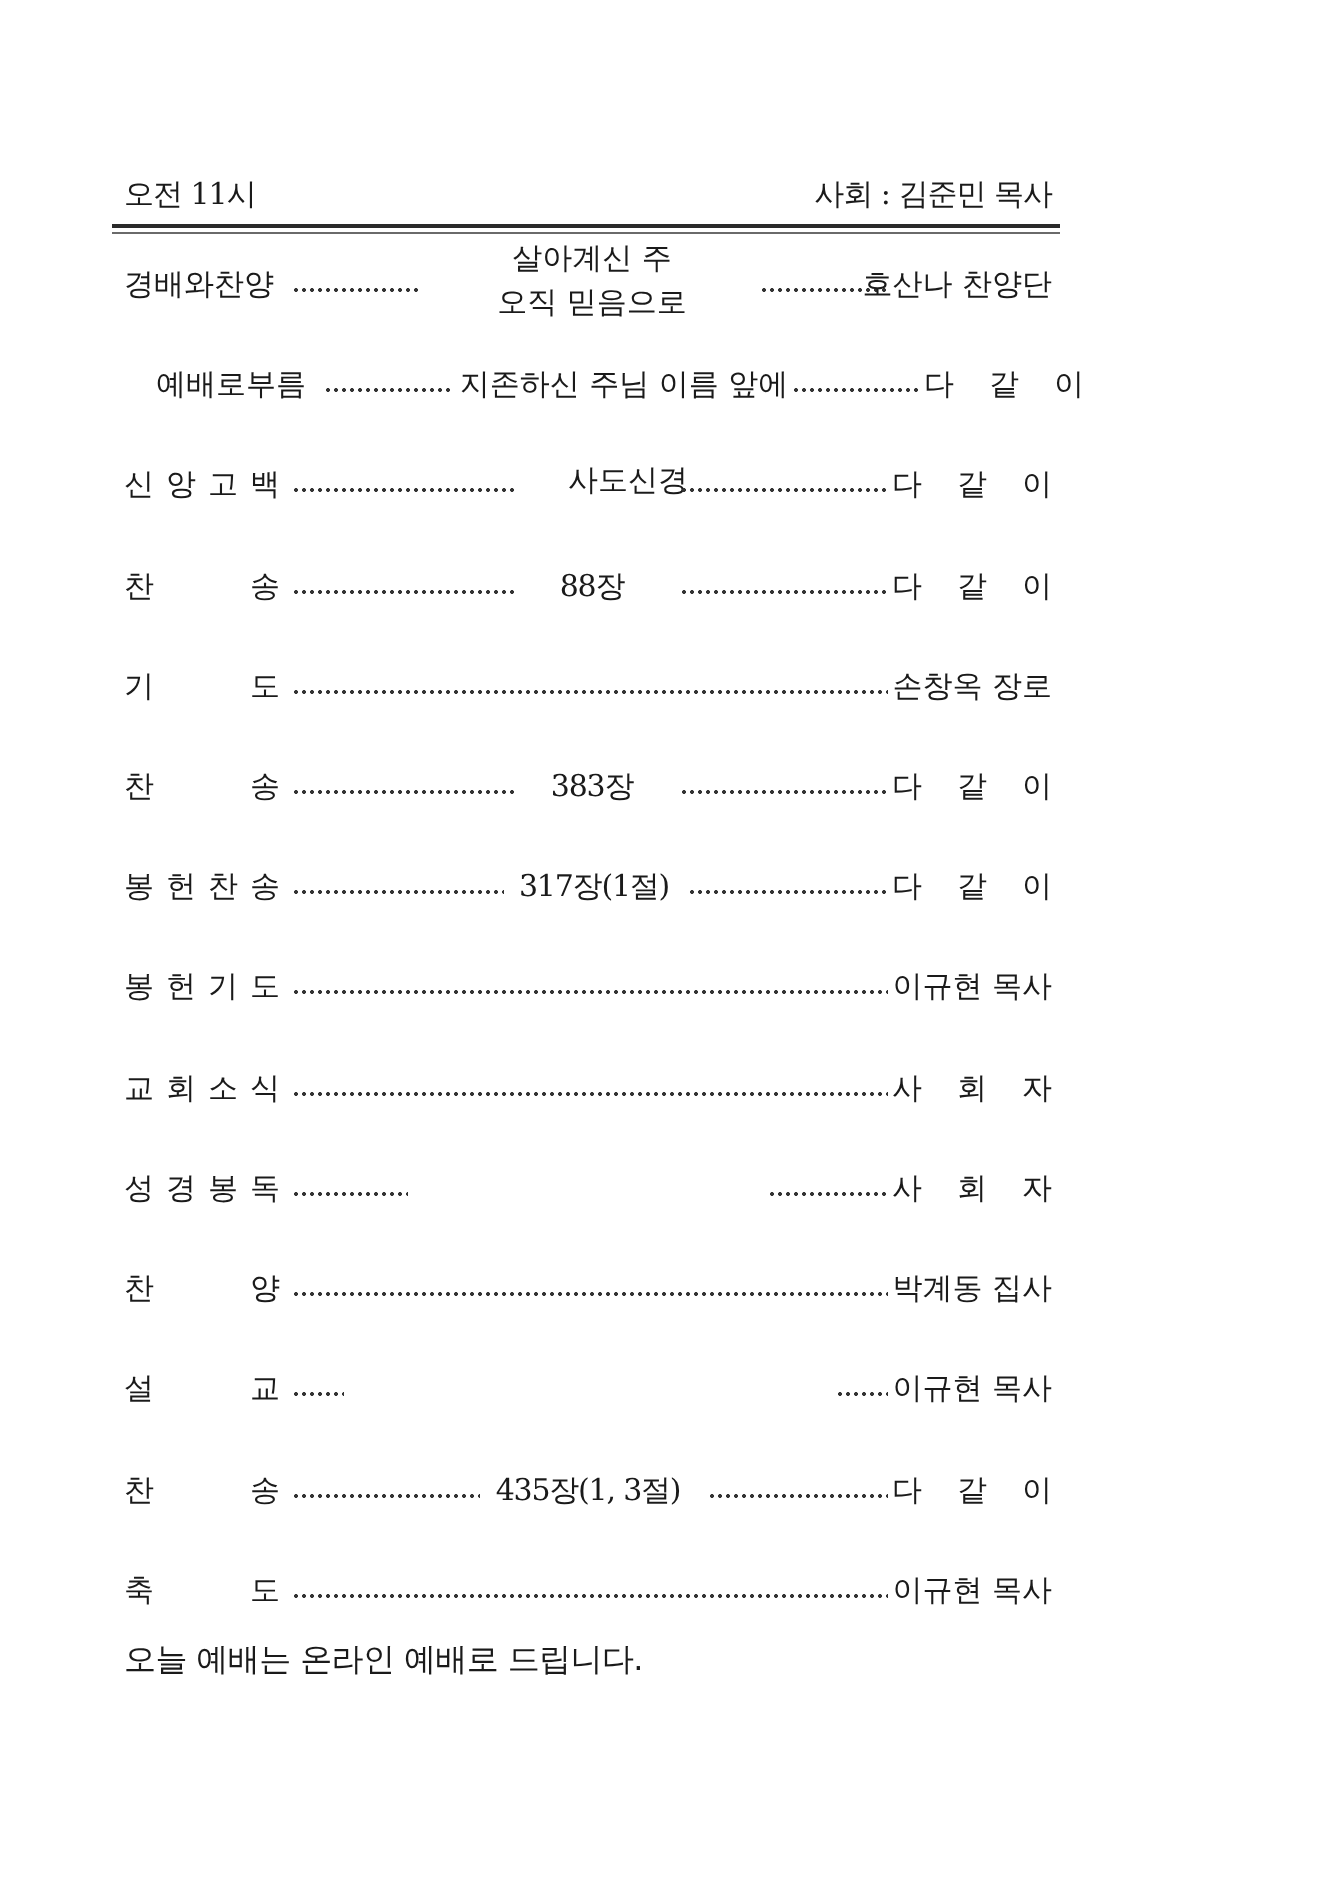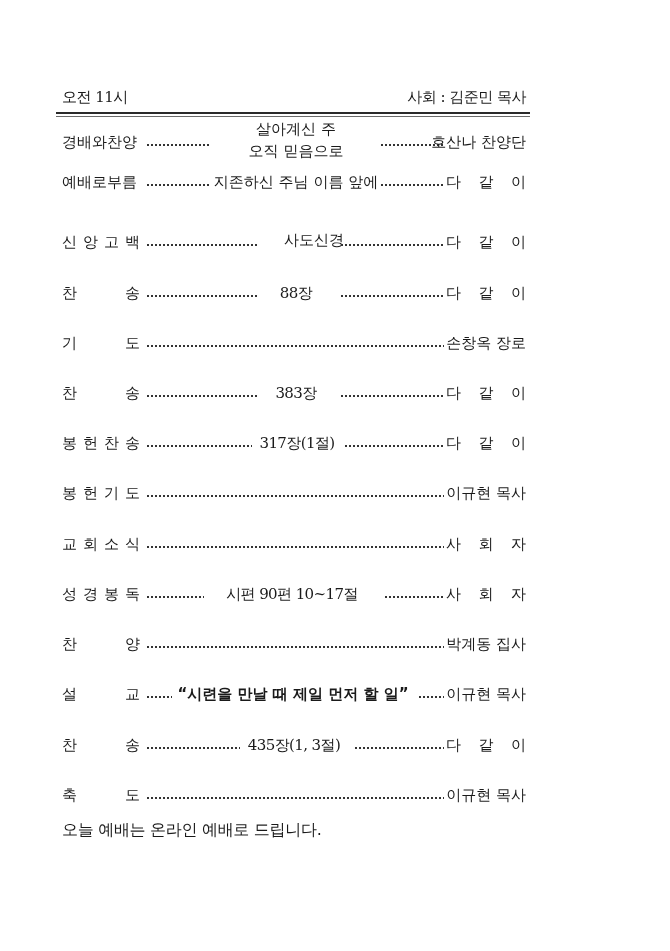--- a/index.html
+++ b/index.html
@@ -153,21 +153,21 @@
     <span class="label tight" style="top:12px;">경배와찬양</span>
     <span class="dots" style="left:84px; width:64px; top:26px;"></span>
     <div class="center" style="left:234px;">
       <div>살아계신 주</div>
       <div>오직 믿음으로</div>
     </div>
     <span class="dots" style="left:318px; width:64px; top:26px;"></span>
     <span class="right name small" style="top:12px; width:84px;">호산나 찬양단</span>
   </div>
 
-  <div class="row" style="top:170px;">
+  <div class="row" style="top:180px;margin-left:16px;">
     <span class="label tight">예배로부름</span>
     <span class="dots" style="left:84px; width:64px;"></span>
     <span class="center" style="left:234px;">지존하신 주님 이름 앞에</span>
     <span class="dots" style="left:318px; width:64px;"></span>
     <span class="right">
       <span>다</span>
       <span>같</span>
       <span>이</span>
     </span>
   </div>
@@ -272,21 +272,20 @@
   </div>
 
   <div class="row" style="top:582px;">
     <span class="label">
       <span>성</span>
       <span>경</span>
       <span>봉</span>
       <span>독</span>
     </span>
     <span class="dots" style="left:84px; width:58px;"></span>
-    <span class="center serif" style="left:230px;">시편 90편 10~17절</span>
     <span class="dots" style="left:322px; width:60px;"></span>
     <span class="right">
       <span>사</span>
       <span>회</span>
       <span>자</span>
     </span>
   </div>
 
   <div class="row" style="top:632px;">
     <span class="label">
@@ -296,21 +295,20 @@
     <span class="dots" style="left:84px; width:298px;"></span>
     <span class="right name">박계동 집사</span>
   </div>
 
   <div class="row" style="top:682px;">
     <span class="label">
       <span>설</span>
       <span>교</span>
     </span>
     <span class="dots" style="left:84px; width:26px;"></span>
-    <span class="center bold" style="left:231px;">“시련을 만날 때 제일 먼저 할 일”</span>
     <span class="dots" style="left:356px; width:26px;"></span>
     <span class="right name">이규현 목사</span>
   </div>
 
   <div class="row" style="top:733px;">
     <span class="label">
       <span>찬</span>
       <span>송</span>
     </span>
     <span class="dots" style="left:84px; width:94px;"></span>

